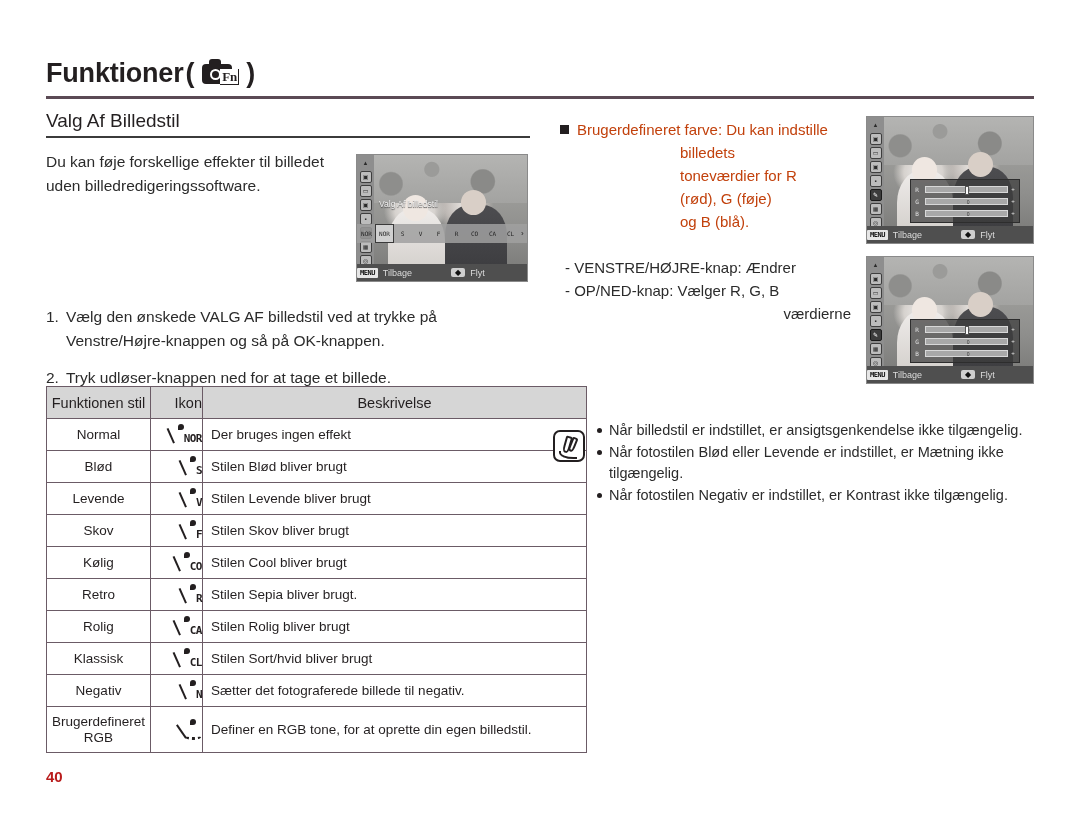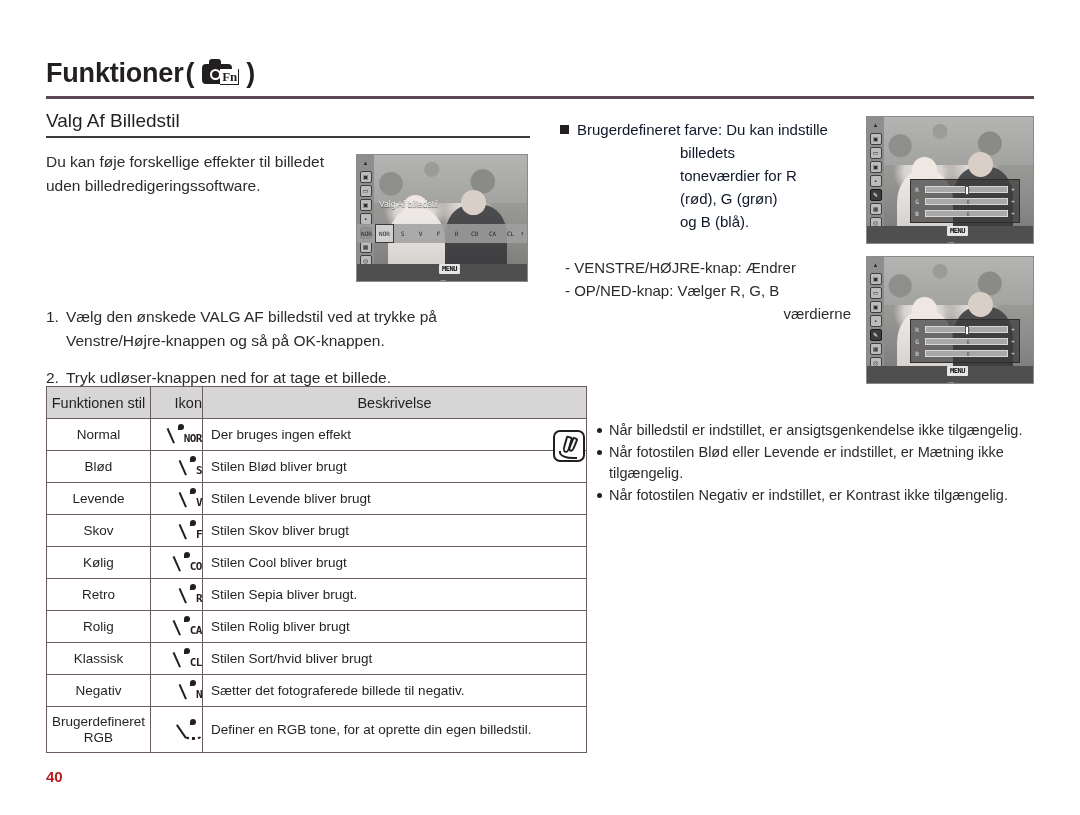--- a/index.html
+++ b/index.html
@@ -188,21 +188,21 @@
     position: absolute; left: 46px; top: 768px;
     font-size: 15px; font-weight: bold; color: #b91c1c;
   }
 
   
   #bullet-block {
     position: absolute; left: 560px; top: 118px;
     width: 300px;
     font-size: 15px;
     line-height: 23px;
-    color: #0f172a;
+    color: #c2410c;
   }
   #bullet-block .bullet-row { display: flex; gap: 8px; }
   #bullet-block .sq {
     flex: 0 0 auto; width: 9px; height: 9px;
     background: #231f20; margin-top: 7px;
   }
   #bullet-block .b-text { flex: 1 1 auto; }
   .indent-hang { padding-left: 120px; }
 
   #key-block {
@@ -354,22 +354,22 @@
     font-size: 6px; color: #1f1f1f;
     font-family: "DejaVu Sans Mono", monospace;
   }
   .lcd .style-strip .si.sel { background: #d0d0d0; outline: 1px solid #3a3a3a; }
   .lcd .arrow { font-size: 8px; color: #1f1f1f; margin-left: 1px; }
   .lcd .bottombar {
     position: absolute; left: 0; bottom: 0; width: 100%; height: 17px;
     background: #4f4f4f;
     z-index: 7;
     display: flex; align-items: center;
-    gap: 5px; padding-left: 15px;
-    color: #dcdcdc; font-size: 9px; flex-direction: column;
+    gap: 5px; padding-left: 0;
+    color: #dcdcdc; font-size: 9px;
   }
   .lcd .menu-key {
     background: #e6e6e6; color: #111;
     font-size: 7px; font-weight: bold;
     padding: 1px 3px; border-radius: 1px;
     font-family: "DejaVu Sans Mono", monospace;
     letter-spacing: -0.5px;
   }
   .lcd .move-key {
     background: #cfcfcf; color: #111;
@@ -560,21 +560,21 @@
 
 <div id="page-number">40</div>
 
 <div id="bullet-block">
   <div class="bullet-row">
     <span class="sq"></span>
     <span class="b-text">Brugerdefineret farve: Du kan indstille</span>
   </div>
   <div class="indent-hang">billedets</div>
   <div class="indent-hang">toneværdier for R</div>
-  <div class="indent-hang">(rød), G (grøn)</div>
+  <div class="indent-hang">(rød), G (føje)</div>
   <div class="indent-hang">og B (blå).</div>
 </div>
 
 <div id="key-block">
   <div>- VENSTRE/HØJRE-knap: Ændrer</div>
   <div>- OP/NED-knap: Vælger R, G, B</div>
   <div class="right-ind">værdierne</div>
 </div>
 
 <div id="notes">

